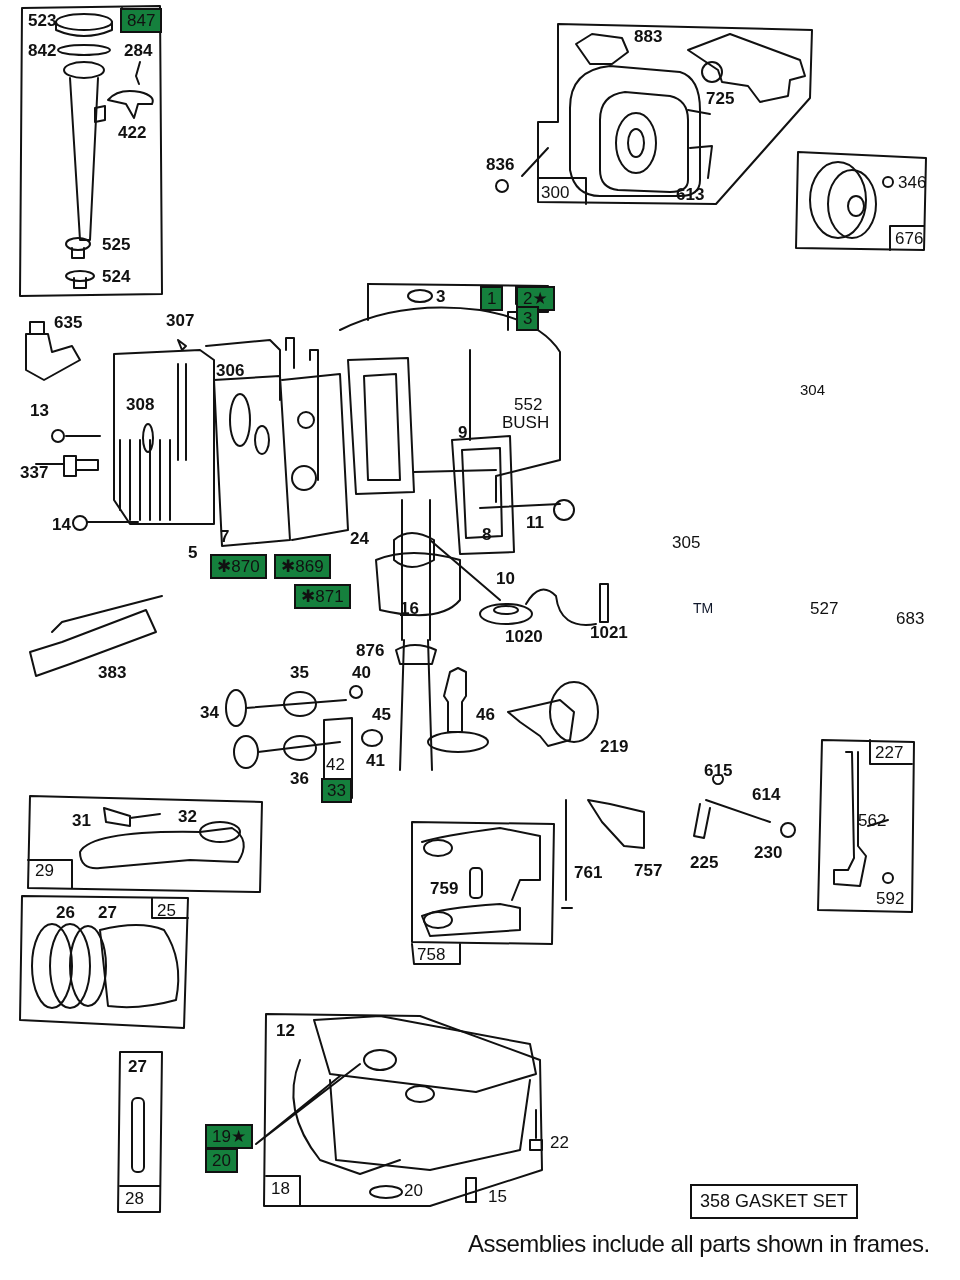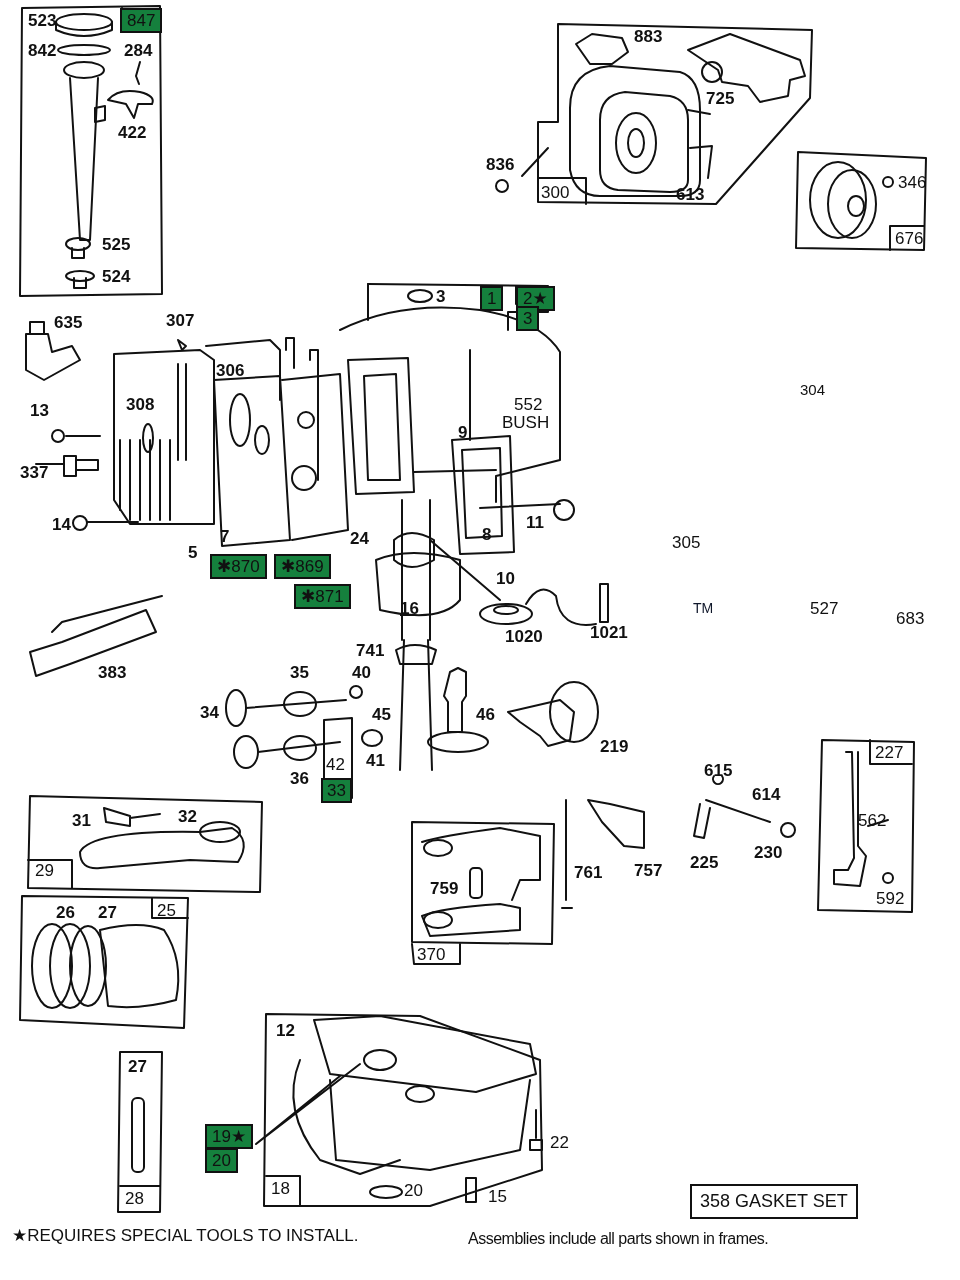--- a/index.html
+++ b/index.html
@@ -6,21 +6,21 @@
   #stage { position:relative; width:960px; height:1280px; overflow:hidden; background:#fff;
            font-family:"Liberation Sans", sans-serif; color:#111; }
   svg#art { position:absolute; left:0; top:0; width:960px; height:1280px; }
   .lbl { position:absolute; font-weight:bold; font-size:17px; line-height:1; white-space:nowrap; letter-spacing:0px; }
   .box { position:absolute; border:2px solid #111; background:#15803d; font-size:17px; font-weight:normal;
          line-height:1; padding:2px 5px; white-space:nowrap; }
   .wm { position:absolute; font-family:"DejaVu Serif", serif; font-weight:bold; font-size:92px; color:#cfcfcf;
         letter-spacing:2px; }
   .tm { position:absolute; font-size:14px; color:#0f172a; }
   .note { position:absolute; font-size:17px; line-height:19px; white-space:nowrap; }
-  .note2 { position:absolute; font-size:16px; white-space:nowrap; letter-spacing:-0.5px; }
+  .note2 { position:absolute; font-size:24px; white-space:nowrap; letter-spacing:-0.5px; }
   .gasket { position:absolute; border:2px solid #111; font-size:18px; padding:5px 8px; white-space:nowrap; }
 </style>
 </head>
 <body>
 
 <div id="stage">
 
   <div class="tm" style="left:693px;top:600px;">TM</div>
 
   <svg id="art" viewBox="0 0 960 1280" fill="none" stroke="#111" stroke-width="2" stroke-linejoin="round" stroke-linecap="round">
@@ -236,21 +236,21 @@
   <div class="box" style="left:516px;top:306px;">3</div>
   <div class="lbl" style="left:514px;top:396px;font-weight:normal;">552</div>
   <div class="lbl" style="left:502px;top:414px;font-weight:normal;">BUSH</div>
   <div class="lbl" style="left:458px;top:424px;">9</div>
   <div class="lbl" style="left:482px;top:526px;">8</div>
   <div class="lbl" style="left:526px;top:514px;">11</div>
   <div class="lbl" style="left:496px;top:570px;">10</div>
   <div class="lbl" style="left:400px;top:600px;text-decoration:underline;">16</div>
   <div class="lbl" style="left:486px;top:628px;margin-left:19px;">1020</div>
   <div class="lbl" style="left:590px;top:624px;">1021</div>
-  <div class="lbl" style="left:356px;top:642px;">741</div>
+  <div class="lbl" style="left:356px;top:642px;">876</div>
 
   <div class="lbl" style="left:800px;top:382px;font-weight:normal;font-size:15px;">304</div>
   <div class="lbl" style="left:672px;top:534px;font-weight:normal;">305</div>
   <div class="lbl" style="left:810px;top:600px;font-weight:normal;">527</div>
   <div class="lbl" style="left:896px;top:610px;font-weight:normal;">683</div>
 
   <div class="lbl" style="left:98px;top:664px;">383</div>
   <div class="lbl" style="left:290px;top:664px;">35</div>
   <div class="lbl" style="left:352px;top:664px;">40</div>
   <div class="lbl" style="left:200px;top:704px;">34</div>
@@ -270,34 +270,33 @@
   <div class="lbl" style="left:752px;top:786px;">614</div>
   <div class="lbl" style="left:690px;top:854px;">225</div>
   <div class="lbl" style="left:754px;top:844px;">230</div>
   <div class="lbl" style="left:858px;top:812px;font-weight:normal;">562</div>
   <div class="lbl" style="left:876px;top:890px;font-weight:normal;">592</div>
   <div class="box" style="left:870px;top:742px;border-width:0;background:transparent;">227</div>
 
   <div class="lbl" style="left:574px;top:864px;">761</div>
   <div class="lbl" style="left:634px;top:862px;">757</div>
   <div class="lbl" style="left:430px;top:880px;">759</div>
-  <div class="box" style="left:412px;top:944px;border-width:0;background:transparent;">370</div>
+  <div class="box" style="left:412px;top:944px;border-width:0;background:transparent;">758</div>
 
   <div class="lbl" style="left:56px;top:904px;">26</div>
   <div class="lbl" style="left:98px;top:904px;">27</div>
   <div class="box" style="left:152px;top:900px;border-width:0;background:transparent;">25</div>
 
   <div class="lbl" style="left:128px;top:1058px;">27</div>
   <div class="box" style="left:120px;top:1188px;border-width:0;background:transparent;">28</div>
 
   <div class="box" style="left:205px;top:1124px;">19★</div>
   <div class="box" style="left:205px;top:1148px;">20</div>
   <div class="box" style="left:266px;top:1178px;border-width:0;background:transparent;">18</div>
   <div class="lbl" style="left:276px;top:1022px;">12</div>
   <div class="lbl" style="left:550px;top:1134px;font-weight:normal;">22</div>
   <div class="lbl" style="left:404px;top:1182px;font-weight:normal;">20</div>
   <div class="lbl" style="left:488px;top:1188px;font-weight:normal;">15</div>
 
   <div class="gasket" style="left:690px;top:1184px;">358 GASKET SET</div>
 
-  <div class="note" style="left:12px;top:1226px;">★REQUIRES SPECIAL TOOLS TO INSTALL.</div>
   <div class="note2" style="left:468px;top:1230px;">Assemblies include all parts shown in frames.</div>
 </div>
 
 </body></html>

